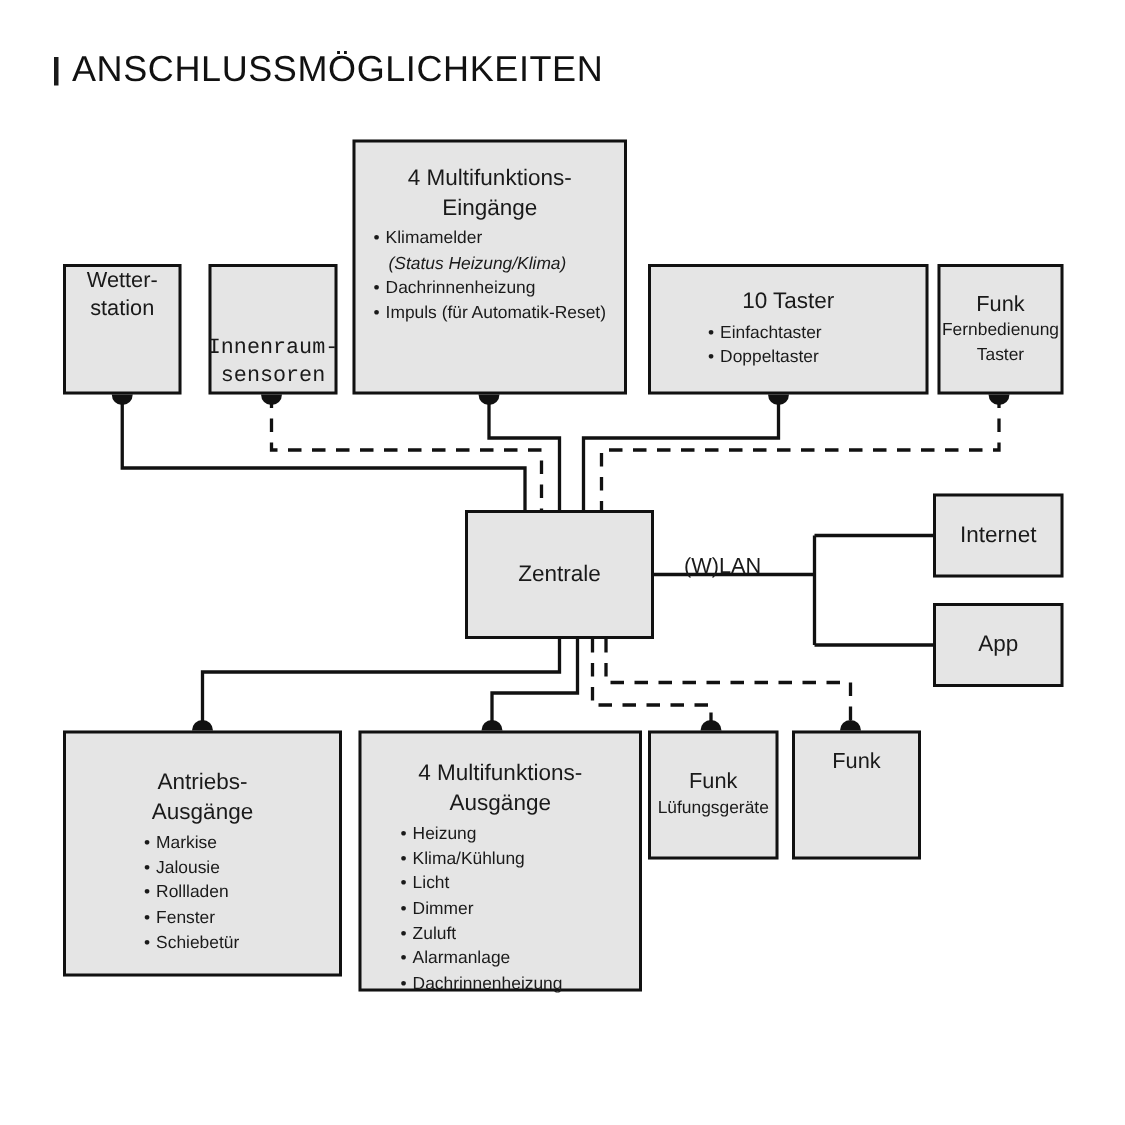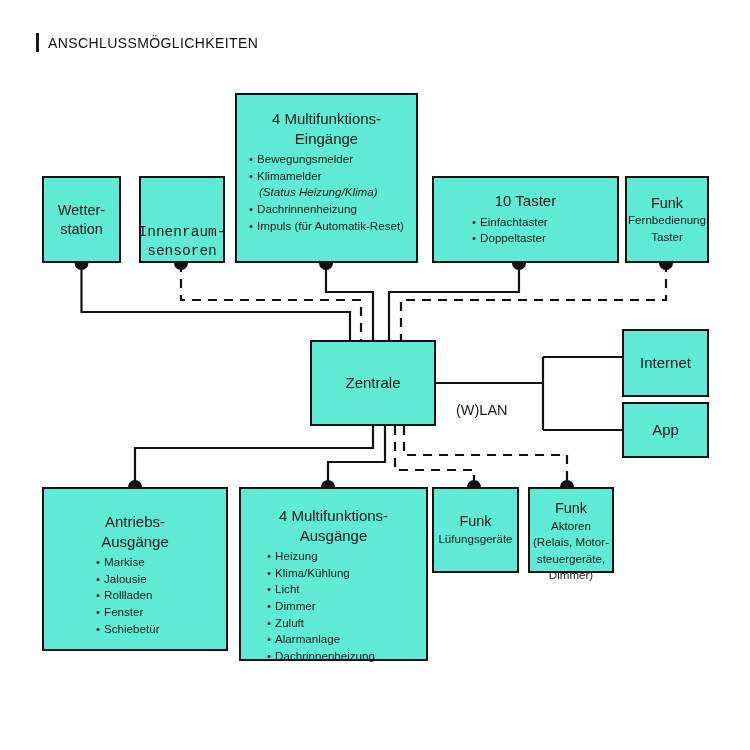--- a/index.html
+++ b/index.html
@@ -2,45 +2,45 @@
 <html><head>
 <meta charset="utf-8">
 <style>
   html,body{margin:0;padding:0;background:#ffffff;}
   body{width:750px;height:750px;position:relative;overflow:hidden;
        font-family:"Liberation Sans",sans-serif;color:#1a1a1a;}
 
   
   #title-bar{position:absolute;left:36px;top:33px;display:flex;align-items:center;gap:9px;}
   #title-bar .tick{width:3px;height:19px;background:#1a1a1a;display:block;}
-  #title-bar .txt{font-size:14px;letter-spacing:.4px;color:#111;white-space:nowrap;}
+  #title-bar .txt{font-size:24px;letter-spacing:.4px;color:#111;white-space:nowrap;}
 
   
   #wires{position:absolute;left:0;top:0;width:750px;height:750px;}
 
   
-  .node{position:absolute;box-sizing:border-box;border:2.4px solid #111;background:#5eead4;
+  .node{position:absolute;box-sizing:border-box;border:2.4px solid #111;background:#e5e5e5;
         display:flex;flex-direction:column;align-items:center;}
   .node .head{font-size:14.5px;line-height:1.30;text-align:center;white-space:pre-line;}
   .node .head.big{font-size:15px;}
   .bullets{list-style:none;margin:3px 0 0 0;padding:0;align-self:flex-start;}
   .bullets li{font-size:11.6px;line-height:1.44;white-space:nowrap;}
   .bullets li.sub{padding-left:6px;font-style:italic;}
   .bullets li.sub::before{content:"";}
   .bullets li::before{content:"\2022";margin-right:4px;}
   .sublines{font-size:11.6px;line-height:1.42;text-align:center;}
 
   
-  #node-wetterstation{left:42px;top:176px;width:79px;height:87px;justify-content:center;}
+  #node-wetterstation{left:42px;top:176px;width:79px;height:87px;}
   #node-innenraumsensoren{left:139px;top:176px;width:86px;height:87px;justify-content:flex-end;font-family:Liberation Mono, monospace;}
   #node-eingaenge{left:235px;top:93px;width:183px;height:170px;padding-top:14px;}
   #node-taster{left:432px;top:176px;width:187px;height:87px;padding-top:13px;}
   #node-funkfern{left:625px;top:176px;width:84px;height:87px;justify-content:center;}
   #node-zentrale{left:310px;top:340px;width:126px;height:86px;justify-content:center;}
-  #node-internet{left:622px;top:329px;width:87px;height:68px;justify-content:center;}
+  #node-internet{left:622px;top:329px;width:87px;height:56px;justify-content:center;}
   #node-app{left:622px;top:402px;width:87px;height:56px;justify-content:center;}
   #node-antriebs{left:42px;top:487px;width:186px;height:164px;padding-top:23px;}
   #node-ausgaenge{left:239px;top:487px;width:189px;height:174px;padding-top:17px;}
   #node-funkluft{left:432px;top:487px;width:87px;height:86px;justify-content:center;}
   #node-funkakt{left:528px;top:487px;width:86px;height:86px;padding-top:10px;}
 
   #node-antriebs .bullets{margin-left:52px;}
   #node-ausgaenge .bullets{margin-left:26px;}
   #node-eingaenge .bullets{margin-left:12px;}
   #node-taster .bullets{margin-left:38px;}
@@ -103,21 +103,20 @@
 
 <div class="node" id="node-innenraumsensoren">
   <div class="head">Innenraum-
 sensoren</div>
 </div>
 
 <div class="node" id="node-eingaenge">
   <div class="head big">4 Multifunktions-
 Eingänge</div>
   <ul class="bullets">
-    <li>Bewegungsmelder</li>
     <li>Klimamelder</li>
     <li class="sub">(Status Heizung/Klima)</li>
     <li>Dachrinnenheizung</li>
     <li>Impuls (für Automatik-Reset)</li>
   </ul>
 </div>
 
 <div class="node" id="node-taster">
   <div class="head big">10 Taster</div>
   <ul class="bullets">
@@ -129,21 +128,21 @@
 <div class="node" id="node-funkfern">
   <div class="head">Funk</div>
   <div class="sublines" style="white-space:pre-line;">Fernbedienung
 Taster</div>
 </div>
 
 <div class="node" id="node-zentrale">
   <div class="head big">Zentrale</div>
 </div>
 
-<div style="position:absolute;left:456px;top:370px;font-size:14.5px;margin-top:32px;">(W)LAN</div>
+<div style="position:absolute;left:456px;top:370px;font-size:14.5px;">(W)LAN</div>
 
 <div class="node" id="node-internet">
   <div class="head big">Internet</div>
 </div>
 
 <div class="node" id="node-app">
   <div class="head big">App</div>
 </div>
 
 <div class="node" id="node-antriebs">
@@ -172,17 +171,13 @@
   </ul>
 </div>
 
 <div class="node" id="node-funkluft">
   <div class="head">Funk</div>
   <div class="sublines">Lüfungsgeräte</div>
 </div>
 
 <div class="node" id="node-funkakt">
   <div class="head">Funk</div>
-  <div class="sublines" style="white-space:pre-line;">Aktoren
-(Relais, Motor-
-steuergeräte,
-Dimmer)</div>
 </div>
 
 </body></html>

